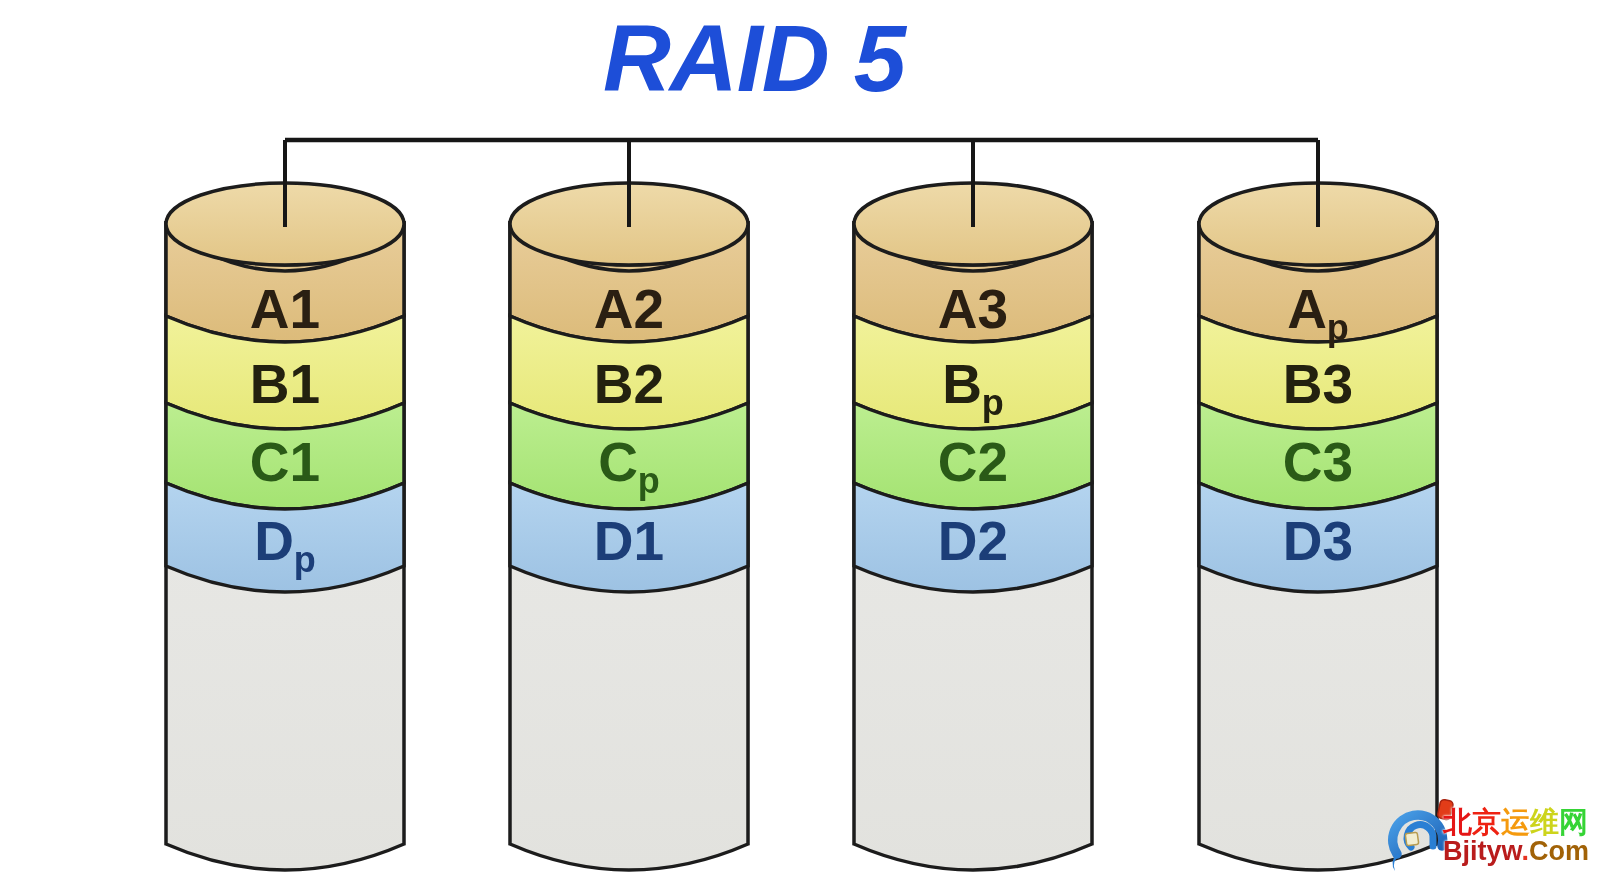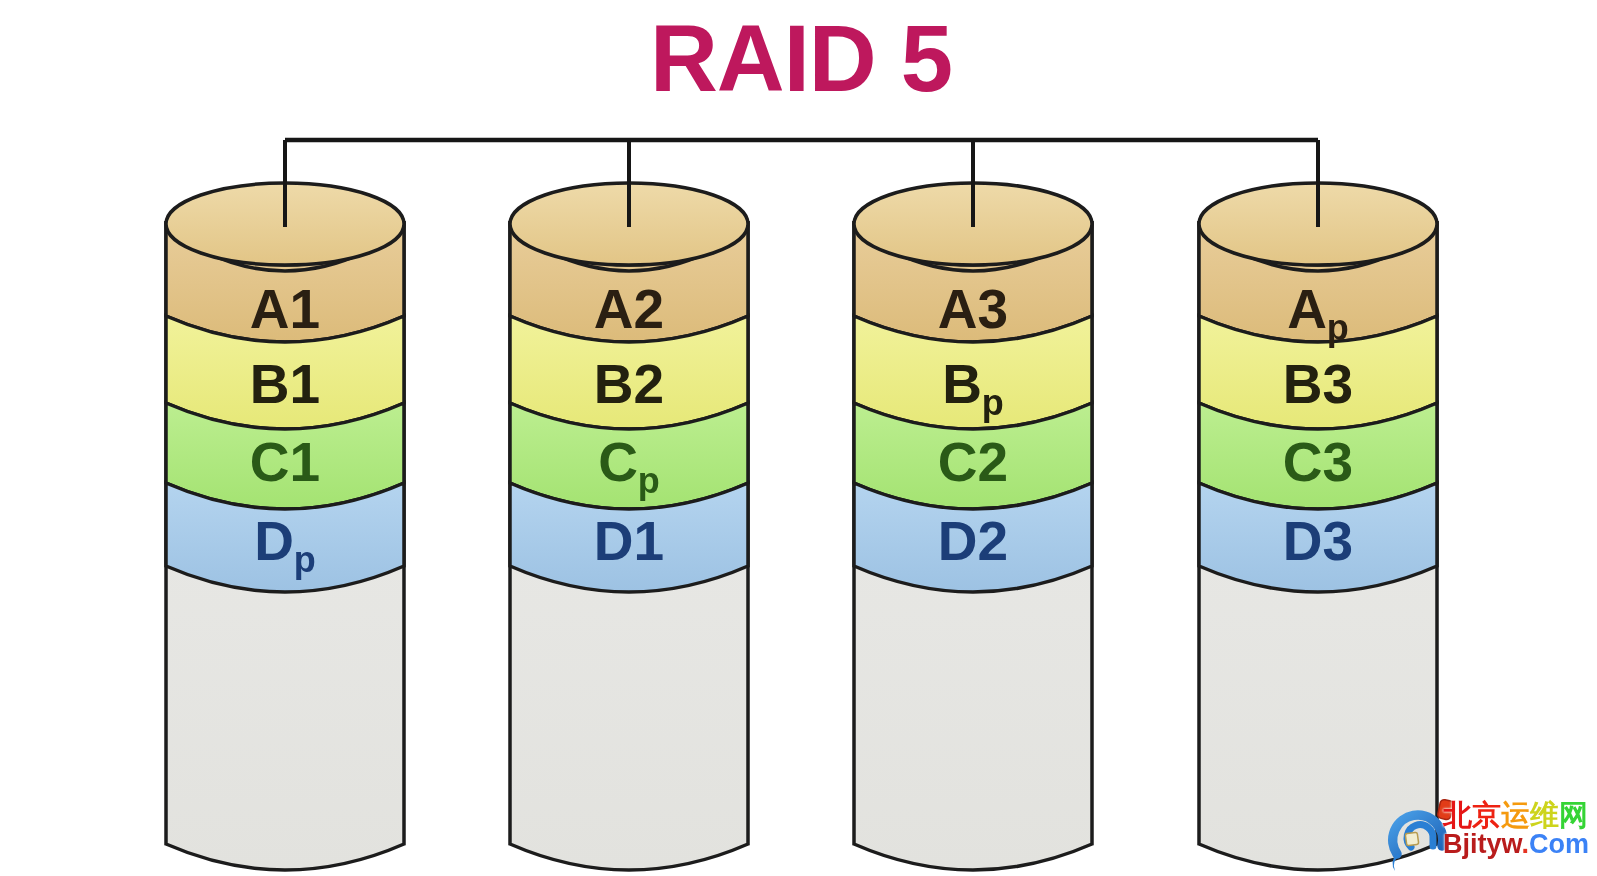--- a/index.html
+++ b/index.html
@@ -1,27 +1,27 @@
 <!DOCTYPE html>
 <html><head>
 <meta charset="utf-8">
 <style>
   html,body{margin:0;padding:0;background:#ffffff;}
   .stage{
     position:relative;width:1597px;height:876px;background:#ffffff;
     overflow:hidden;font-family:"Liberation Sans",sans-serif;
   }
   .title{
-    position:absolute;top:12px;left:801px;transform:translateX(-50%);
-    font-size:94px;font-weight:bold;color:#be185d;letter-spacing:-1px;
-    white-space:nowrap;line-height:1.0;
+    position:absolute;top:12px;left:754px;transform:translateX(-50%);
+    font-size:94px;font-weight:bold;color:#1d4ed8;letter-spacing:-1px;
+    white-space:nowrap;line-height:1.0;font-style:italic;
   }
   #diagram{position:absolute;left:0;top:0;}
   .watermark{
-    position:absolute;left:1383px;top:786px;display:flex;align-items:flex-start;
+    position:absolute;left:1383px;top:786px;display:flex;align-items:center;
   }
   .wm-logo{flex:0 0 auto;margin-top:8px;}
   .wm-text{display:flex;flex-direction:column;margin-left:-14px;margin-top:14px;}
   .wm-cn{
     font-size:29px;font-weight:bold;line-height:1.05;white-space:nowrap;
     letter-spacing:0px;text-shadow:0 0 2px #fff,0 0 3px #fff;
   }
   .wm-en{
     font-size:27px;font-weight:bold;line-height:1.05;white-space:nowrap;
     text-shadow:0 0 2px #fff,0 0 3px #fff;
@@ -129,17 +129,17 @@
         </linearGradient>
       </defs>
       <path d="M 14 60 A 25 25 0 1 1 59 52" fill="none" stroke="url(#wm-blue)" stroke-width="9.5" stroke-linecap="round"></path>
       <path d="M 14.5 59 Q 6 68 12 77 Q 8 67 17 62 Z" fill="#2a7fd4"></path>
       <path d="M 28 53 A 13 13 0 1 1 50 45 L 50 52" fill="none" stroke="#2a7fd4" stroke-width="7" stroke-linecap="round"></path>
       <rect x="56" y="6" width="13" height="19" rx="4" fill="#e23c18" stroke="#a82410" stroke-width="1.5" transform="rotate(12 62 15)"></rect>
       <rect x="23" y="39" width="12" height="12" rx="2" fill="#f2eed2" stroke="#b89c50" stroke-width="1.5" transform="rotate(-8 29 45)"></rect>
     </svg>
     <div class="wm-text">
       <div class="wm-cn"><span style="color: rgb(229, 22, 22);">北</span><span style="color: rgb(238, 34, 18);">京</span><span style="color: rgb(245, 154, 14);">运</span><span style="color: rgb(205, 212, 28);">维</span><span style="color: rgb(53, 212, 53);">网</span></div>
-      <div class="wm-en"><span style="color: #b91c1c;">Bjityw</span><span style="color: rgb(229, 51, 34);">.</span><span style="color: #3b82f6; margin-top: 12px;">Com</span></div>
+      <div class="wm-en"><span style="color: #b91c1c;">Bjityw</span><span style="color: rgb(229, 51, 34);">.</span><span style="color: #a16207; margin-top: 12px;">Com</span></div>
     </div>
   </div>
 
 </div>
 
 </body></html>

